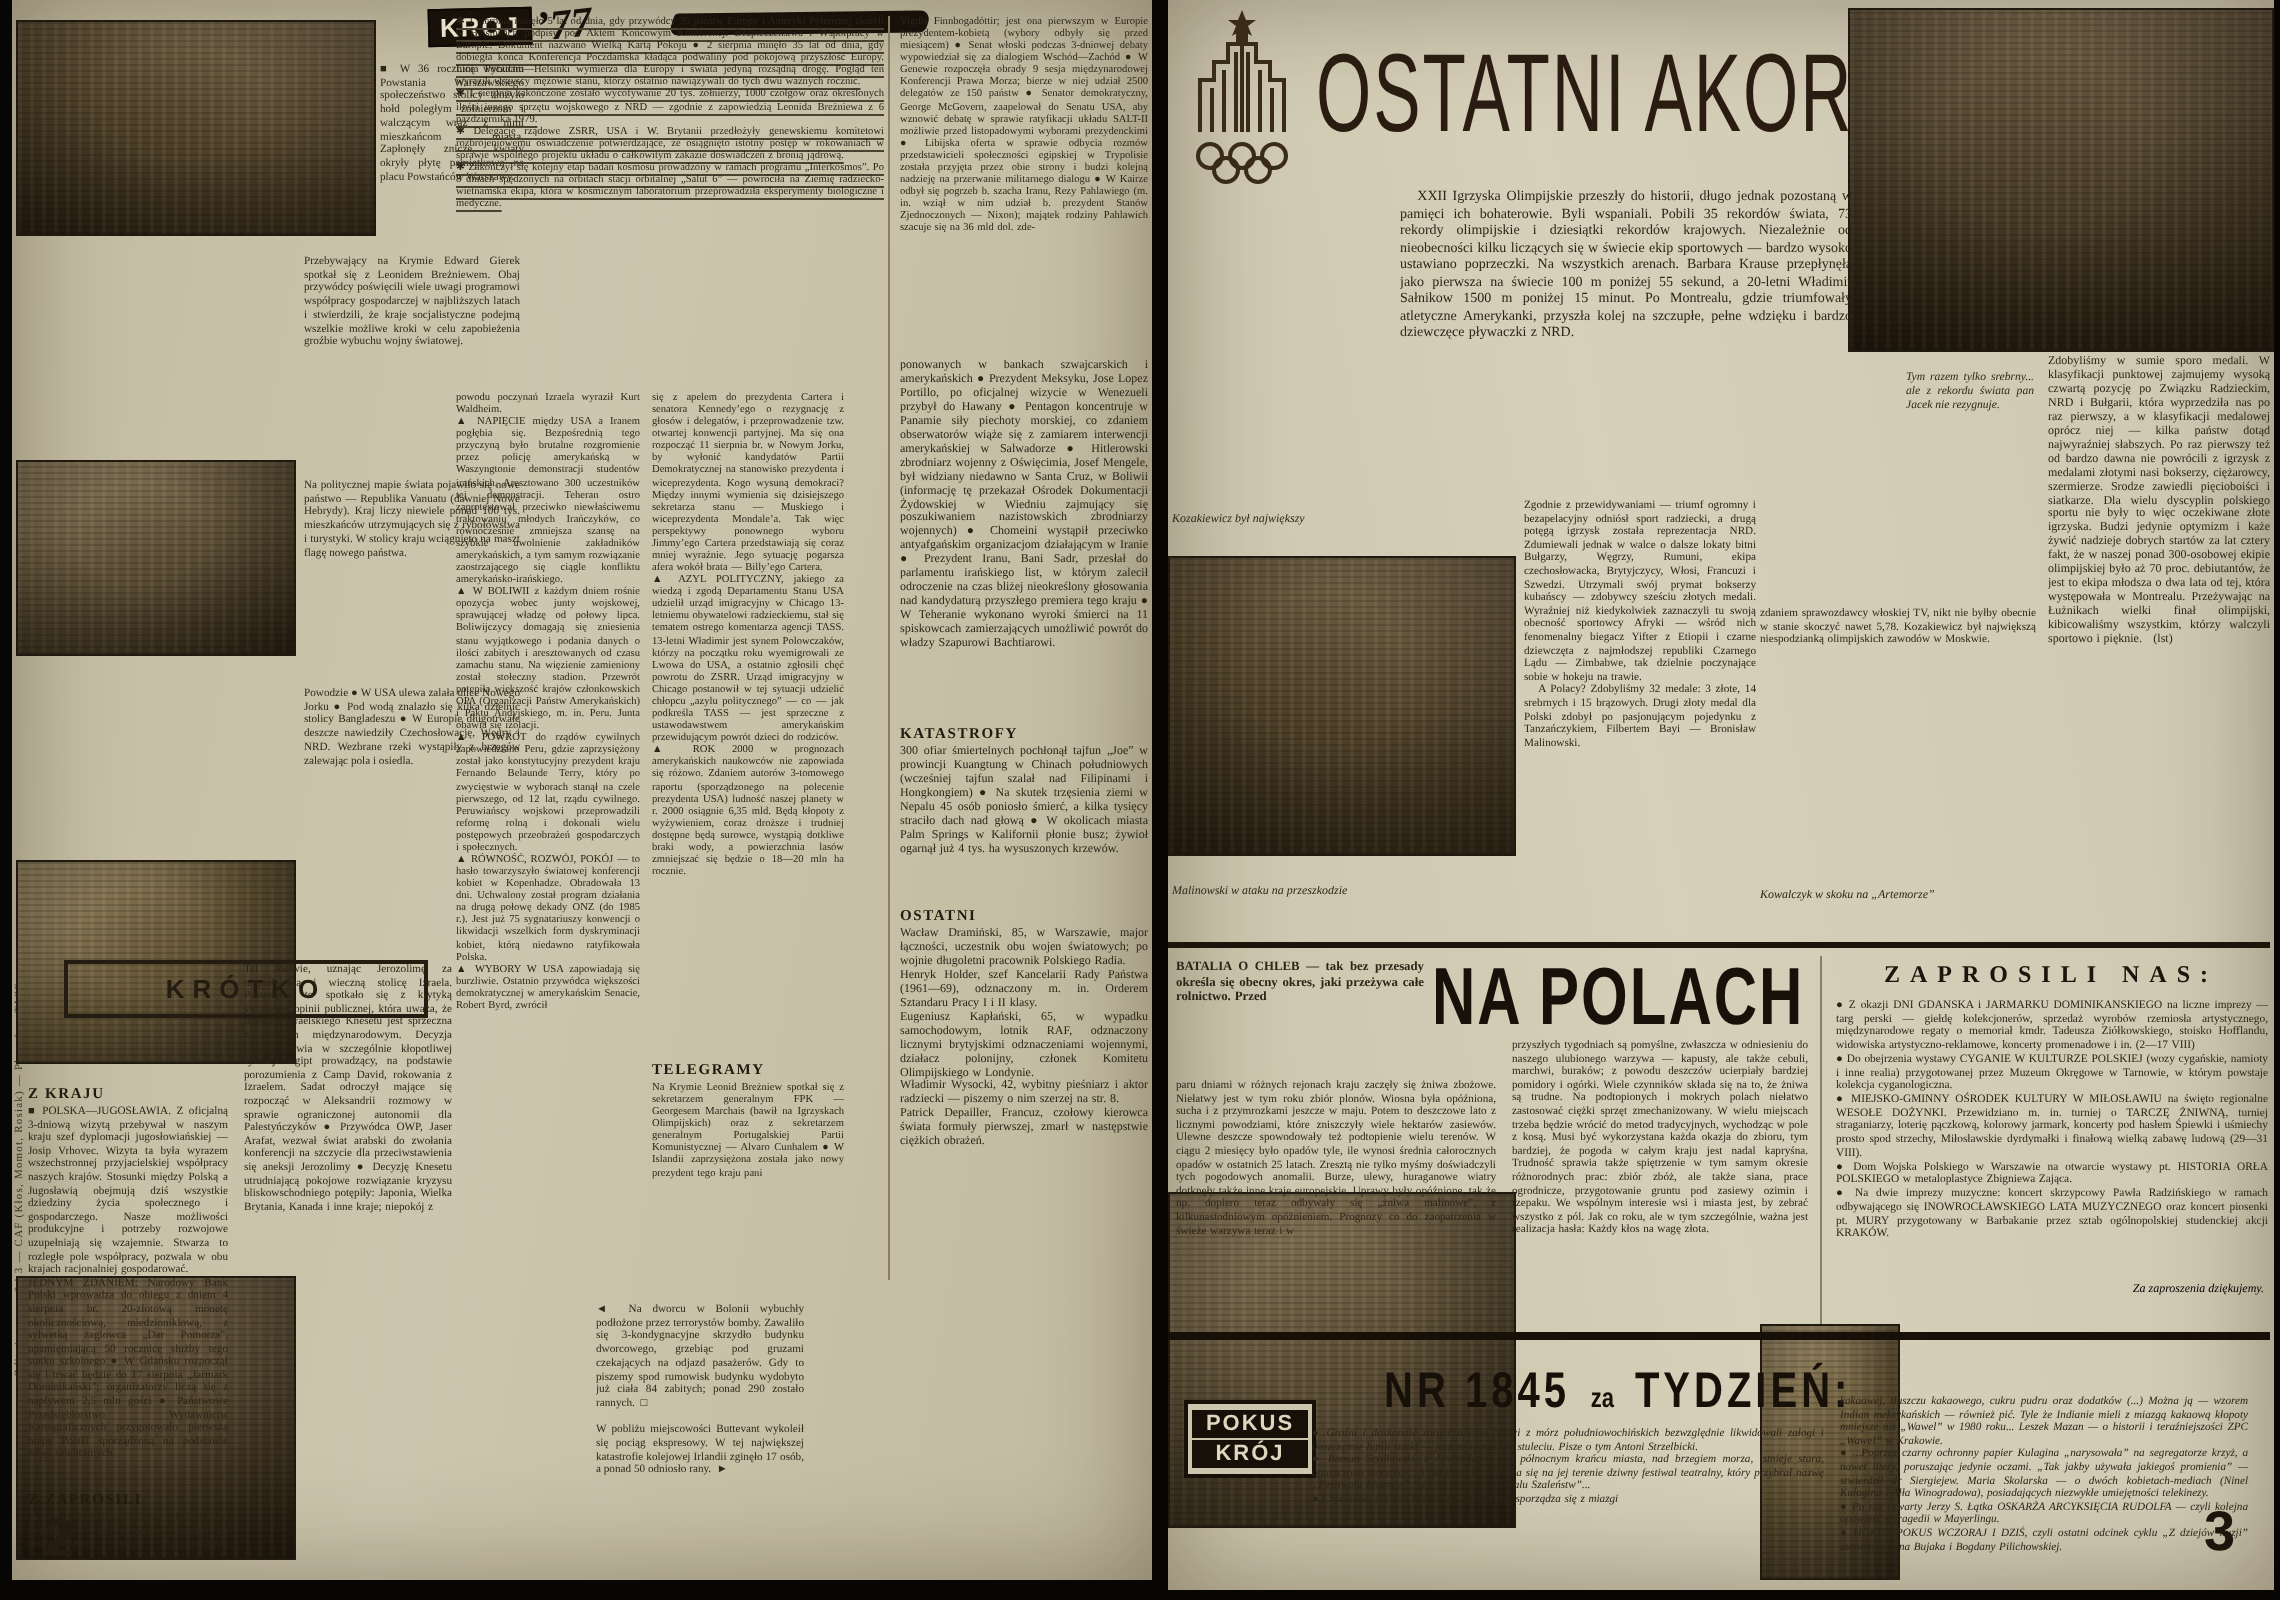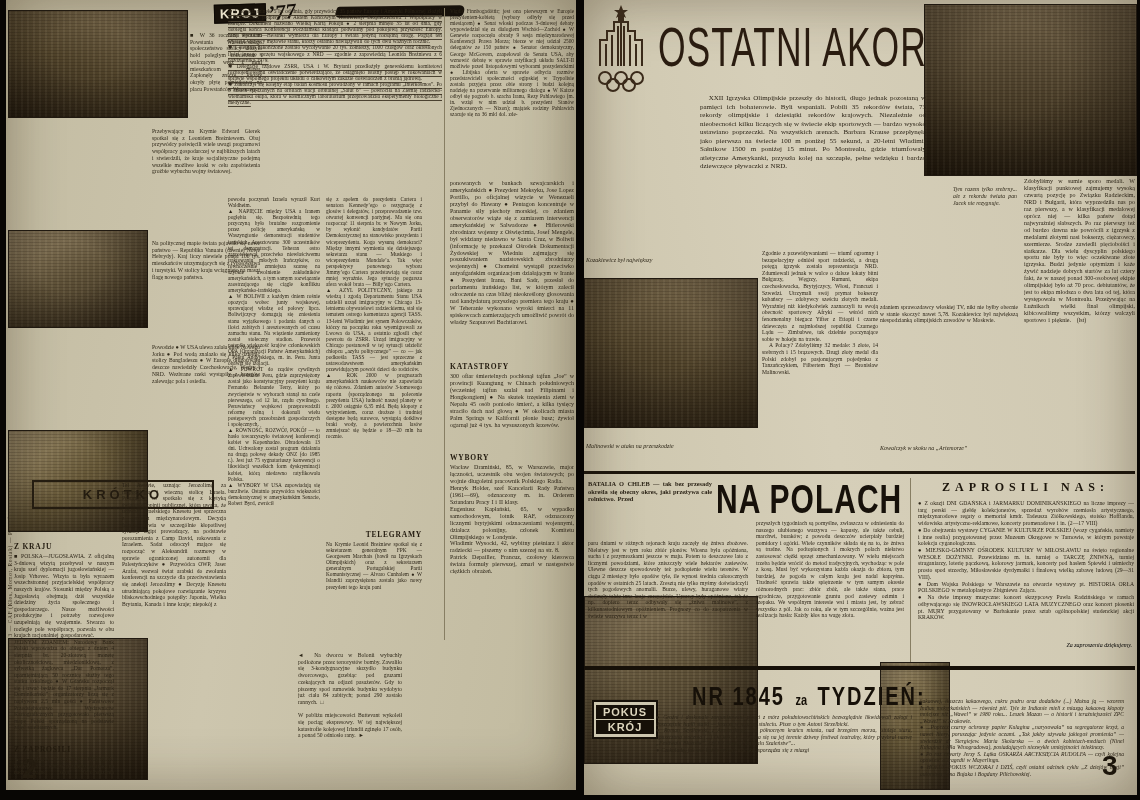--- a/index.html
+++ b/index.html
@@ -153,29 +153,29 @@
 ▲ NAPIĘCIE między USA a Iranem pogłębia się. Bezpośrednią tego przyczyną było brutalne rozgromienie przez policję amerykańską w Waszyngtonie demonstracji studentów irańskich. Aresztowano 300 uczestników tej demonstracji. Teheran ostro zaprotestował przeciwko niewłaściwemu traktowaniu młodych Irańczyków, co równocześnie zmniejsza szansę na szybkie uwolnienie zakładników amerykańskich, a tym samym rozwiązanie zaostrzającego się ciągle konfliktu amerykańsko-irańskiego.
 ▲ W BOLIWII z każdym dniem rośnie opozycja wobec junty wojskowej, sprawującej władzę od połowy lipca. Boliwijczycy domagają się zniesienia stanu wyjątkowego i podania danych o ilości zabitych i aresztowanych od czasu zamachu stanu. Na więzienie zamieniony został stołeczny stadion. Przewrót potępiła większość krajów członkowskich OPA (Organizacji Państw Amerykańskich) i Paktu Andyjskiego, m. in. Peru. Junta obawia się izolacji.
 ▲ POWRÓT do rządów cywilnych zapowiedziano Peru, gdzie zaprzysiężony został jako konstytucyjny prezydent kraju Fernando Belaunde Terry, który po zwycięstwie w wyborach stanął na czele pierwszego, od 12 lat, rządu cywilnego. Peruwiańscy wojskowi przeprowadzili reformę rolną i dokonali wielu postępowych przeobrażeń gospodarczych i społecznych.
 ▲ RÓWNOŚĆ, ROZWÓJ, POKÓJ — to hasło towarzyszyło światowej konferencji kobiet w Kopenhadze. Obradowała 13 dni. Uchwalony został program działania na drugą połowę dekady ONZ (do 1985 r.). Jest już 75 sygnatariuszy konwencji o likwidacji wszelkich form dyskryminacji kobiet, którą niedawno ratyfikowała Polska.
 ▲ WYBORY W USA zapowiadają się burzliwie. Ostatnio przywódca większości demokratycznej w amerykańskim Senacie, Robert Byrd, zwrócił</div>
 
     <div class="abs" id="pl-colB">
       <div class="micro m53" style="height:330px;">się z apelem do prezydenta Cartera i senatora Kennedy’ego o rezygnację z głosów i delegatów, i przeprowadzenie tzw. otwartej konwencji partyjnej. Ma się ona rozpocząć 11 sierpnia br. w Nowym Jorku, by wyłonić kandydatów Partii Demokratycznej na stanowisko prezydenta i wiceprezydenta. Kogo wysuną demokraci? Między innymi wymienia się dzisiejszego sekretarza stanu — Muskiego i wiceprezydenta Mondale’a. Tak więc perspektywy ponownego wyboru Jimmy’ego Cartera przedstawiają się coraz mniej wyraźnie. Jego sytuację pogarsza afera wokół brata — Billy’ego Cartera.
 ▲ AZYL POLITYCZNY, jakiego za wiedzą i zgodą Departamentu Stanu USA udzielił urząd imigracyjny w Chicago 13-letniemu obywatelowi radzieckiemu, stał się tematem ostrego komentarza agencji TASS. 13-letni Władimir jest synem Polowczaków, którzy na początku roku wyemigrowali ze Lwowa do USA, a ostatnio zgłosili chęć powrotu do ZSRR. Urząd imigracyjny w Chicago postanowił w tej sytuacji udzielić chłopcu „azylu politycznego” — co — jak podkreśla TASS — jest sprzeczne z ustawodawstwem amerykańskim przewidującym powrót dzieci do rodziców.
 ▲ ROK 2000 w prognozach amerykańskich naukowców nie zapowiada się różowo. Zdaniem autorów 3-tomowego raportu (sporządzonego na polecenie prezydenta USA) ludność naszej planety w r. 2000 osiągnie 6,35 mld. Będą kłopoty z wyżywieniem, coraz droższe i trudniej dostępne będą surowce, wystąpią dotkliwe braki wody, a powierzchnia lasów zmniejszać się będzie o 18—20 mln ha rocznie.</div>
-      <div class="sechead" style="text-align:right;">TELEGRAMY</div>
+      <div class="sechead" style="text-align:left;">TELEGRAMY</div>
       <div class="micro m53" style="height:96px;">Na Krymie Leonid Breżniew spotkał się z sekretarzem generalnym FPK — Georgesem Marchais (bawił na Igrzyskach Olimpijskich) oraz z sekretarzem generalnym Portugalskiej Partii Komunistycznej — Alvaro Cunhalem ● W Islandii zaprzysiężona została jako nowy prezydent tego kraju pani</div>
     </div>
 
     <div class="abs" id="pl-colC">
       <div class="micro m6" style="height:178px;">ponowanych w bankach szwajcarskich i amerykańskich ● Prezydent Meksyku, Jose Lopez Portillo, po oficjalnej wizycie w Wenezueli przybył do Hawany ● Pentagon koncentruje w Panamie siły piechoty morskiej, co zdaniem obserwatorów wiąże się z zamiarem interwencji amerykańskiej w Salwadorze ● Hitlerowski zbrodniarz wojenny z Oświęcimia, Josef Mengele, był widziany niedawno w Santa Cruz, w Boliwii (informację tę przekazał Ośrodek Dokumentacji Żydowskiej w Wiedniu zajmujący się poszukiwaniem nazistowskich zbrodniarzy wojennych) ● Chomeini wystąpił przeciwko antyafgańskim organizacjom działającym w Iranie ● Prezydent Iranu, Bani Sadr, przesłał do parlamentu irańskiego list, w którym zalecił odroczenie na czas bliżej nieokreślony głosowania nad kandydaturą przyszłego premiera tego kraju ● W Teheranie wykonano wyroki śmierci na 11 spiskowcach zamierzających umożliwić powrót do władzy Szapurowi Bachtiarowi.</div>
       <div class="sechead">KATASTROFY</div>
       <div class="micro m6" style="height:76px;">300 ofiar śmiertelnych pochłonął tajfun „Joe” w prowincji Kuangtung w Chinach południowych (wcześniej tajfun szalał nad Filipinami i Hongkongiem) ● Na skutek trzęsienia ziemi w Nepalu 45 osób poniosło śmierć, a kilka tysięcy straciło dach nad głową ● W okolicach miasta Palm Springs w Kalifornii płonie busz; żywioł ogarnął już 4 tys. ha wysuszonych krzewów.</div>
-      <div class="sechead">WYBORY</div>
+      <div class="sechead">OSTATNI</div>
       <div class="micro m6" style="height:160px;">Wacław Dramiński, 85, w Warszawie, major łączności, uczestnik obu wojen światowych; po wojnie długoletni pracownik Polskiego Radia.
 Henryk Holder, szef Kancelarii Rady Państwa (1961—69), odznaczony m. in. Orderem Sztandaru Pracy I i II klasy.
 Eugeniusz Kapłański, 65, w wypadku samochodowym, lotnik RAF, odznaczony licznymi brytyjskimi odznaczeniami wojennymi, działacz polonijny, członek Komitetu Olimpijskiego w Londynie.
 Władimir Wysocki, 42, wybitny pieśniarz i aktor radziecki — piszemy o nim szerzej na str. 8.
 Patrick Depailler, Francuz, czołowy kierowca świata formuły pierwszej, zmarł w następstwie ciężkich obrażeń.</div>
     </div>
 
     <div class="abs" id="pl-pg2">2</div>
   </div>
 

